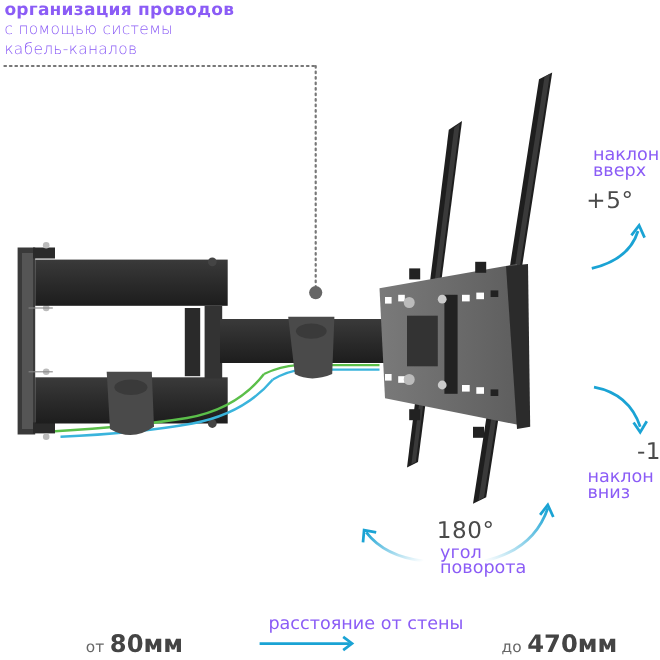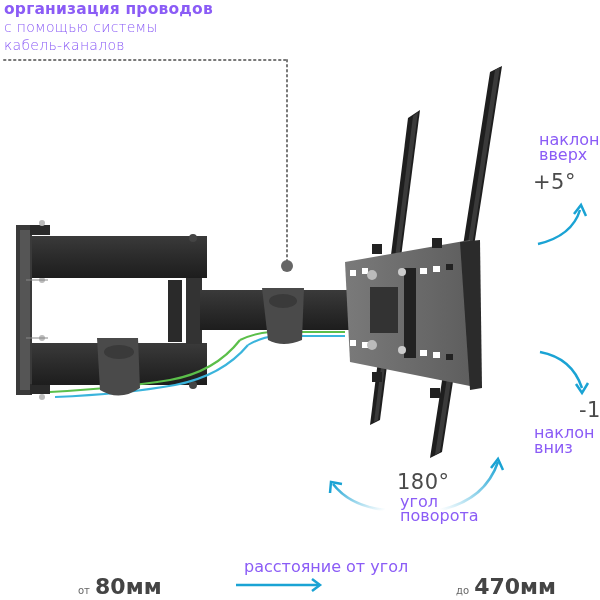--- a/index.html
+++ b/index.html
@@ -2,21 +2,21 @@
 <html><head>
 <meta charset="utf-8">
 <style>
   html, body { margin: 0; padding: 0; background: #ffffff; }
   body { width: 600px; height: 600px; position: relative; overflow: hidden; font-family: "DejaVu Sans", "Liberation Sans", sans-serif; color: #555; }
   .abs { position: absolute; }
   .callout-title { left: 4px; top: 0px; font-size: 15.5px; font-weight: bold; color: #8b5cf6; letter-spacing: 0.2px; }
   .callout-sub { left: 4px; font-size: 14px; color: #8b5cf6; font-weight: 300; letter-spacing: 0.3px; }
   .small-label { font-size: 16px; color: #8b5cf6; line-height: 15px; }
   .big-deg { font-size: 21px; color: #4a4a4a; letter-spacing: 0.5px; }
-  .bottom-small { font-size: 10px; color: #666; }
+  .bottom-small { font-size: 14px; color: #666; }
   .bottom-big { font-size: 22px; color: #444; font-weight: bold; }
   svg.scene { position: absolute; left: 0; top: 0; }
 </style>
 </head>
 <body>
 
 <svg class="scene" width="600" height="600" viewBox="0 0 600 600">
   <defs>
     <linearGradient id="armGrad" x1="0" y1="0" x2="0" y2="1">
       <stop offset="0" stop-color="#3a3a3a"></stop>
@@ -145,21 +145,21 @@
 <div class="abs big-deg" style="left:533px; top:170px;">+5°</div>
 
 <div class="abs big-deg" style="left:533px; top:398px;margin-left:46px;">-10°</div>
 <div class="abs small-label" style="left:534px; top:425px;">наклон</div>
 <div class="abs small-label" style="left:534px; top:440px;">вниз</div>
 
 <div class="abs big-deg" style="left:397px; top:470px;">180°</div>
 <div class="abs small-label" style="left:400px; top:494px;">угол</div>
 <div class="abs small-label" style="left:400px; top:508px;">поворота</div>
 
-<div class="abs small-label" style="left:244px; top:559px;">расстояние от угол</div>
+<div class="abs small-label" style="left:244px; top:559px;">расстояние от стены</div>
 <div class="abs" style="left:78px; top:574px;">
   <span class="bottom-small">от</span>
   <span class="bottom-big">80мм</span>
 </div>
 <div class="abs" style="left:456px; top:574px;">
   <span class="bottom-small">до</span>
   <span class="bottom-big">470мм</span>
 </div>
 
 </body></html>

